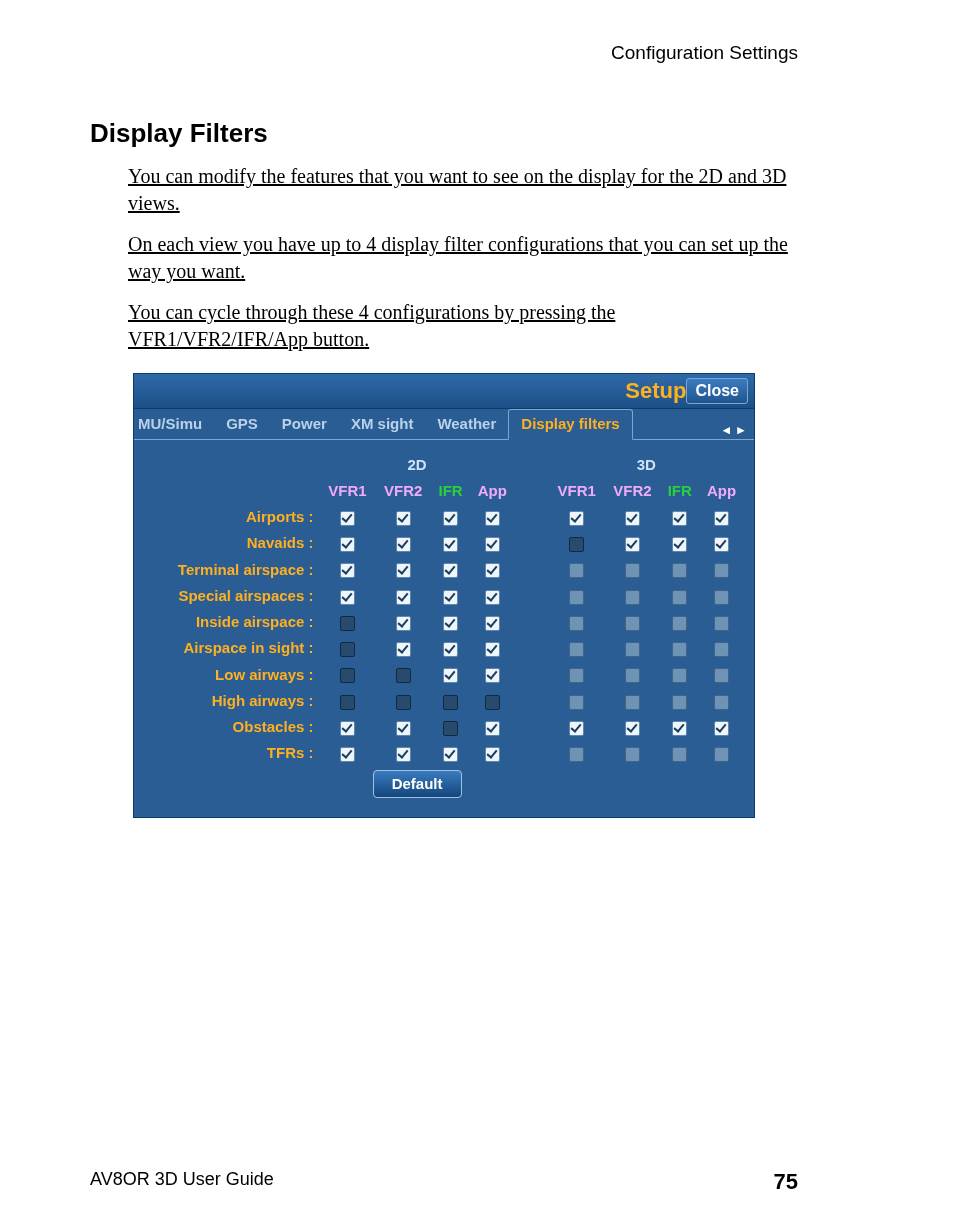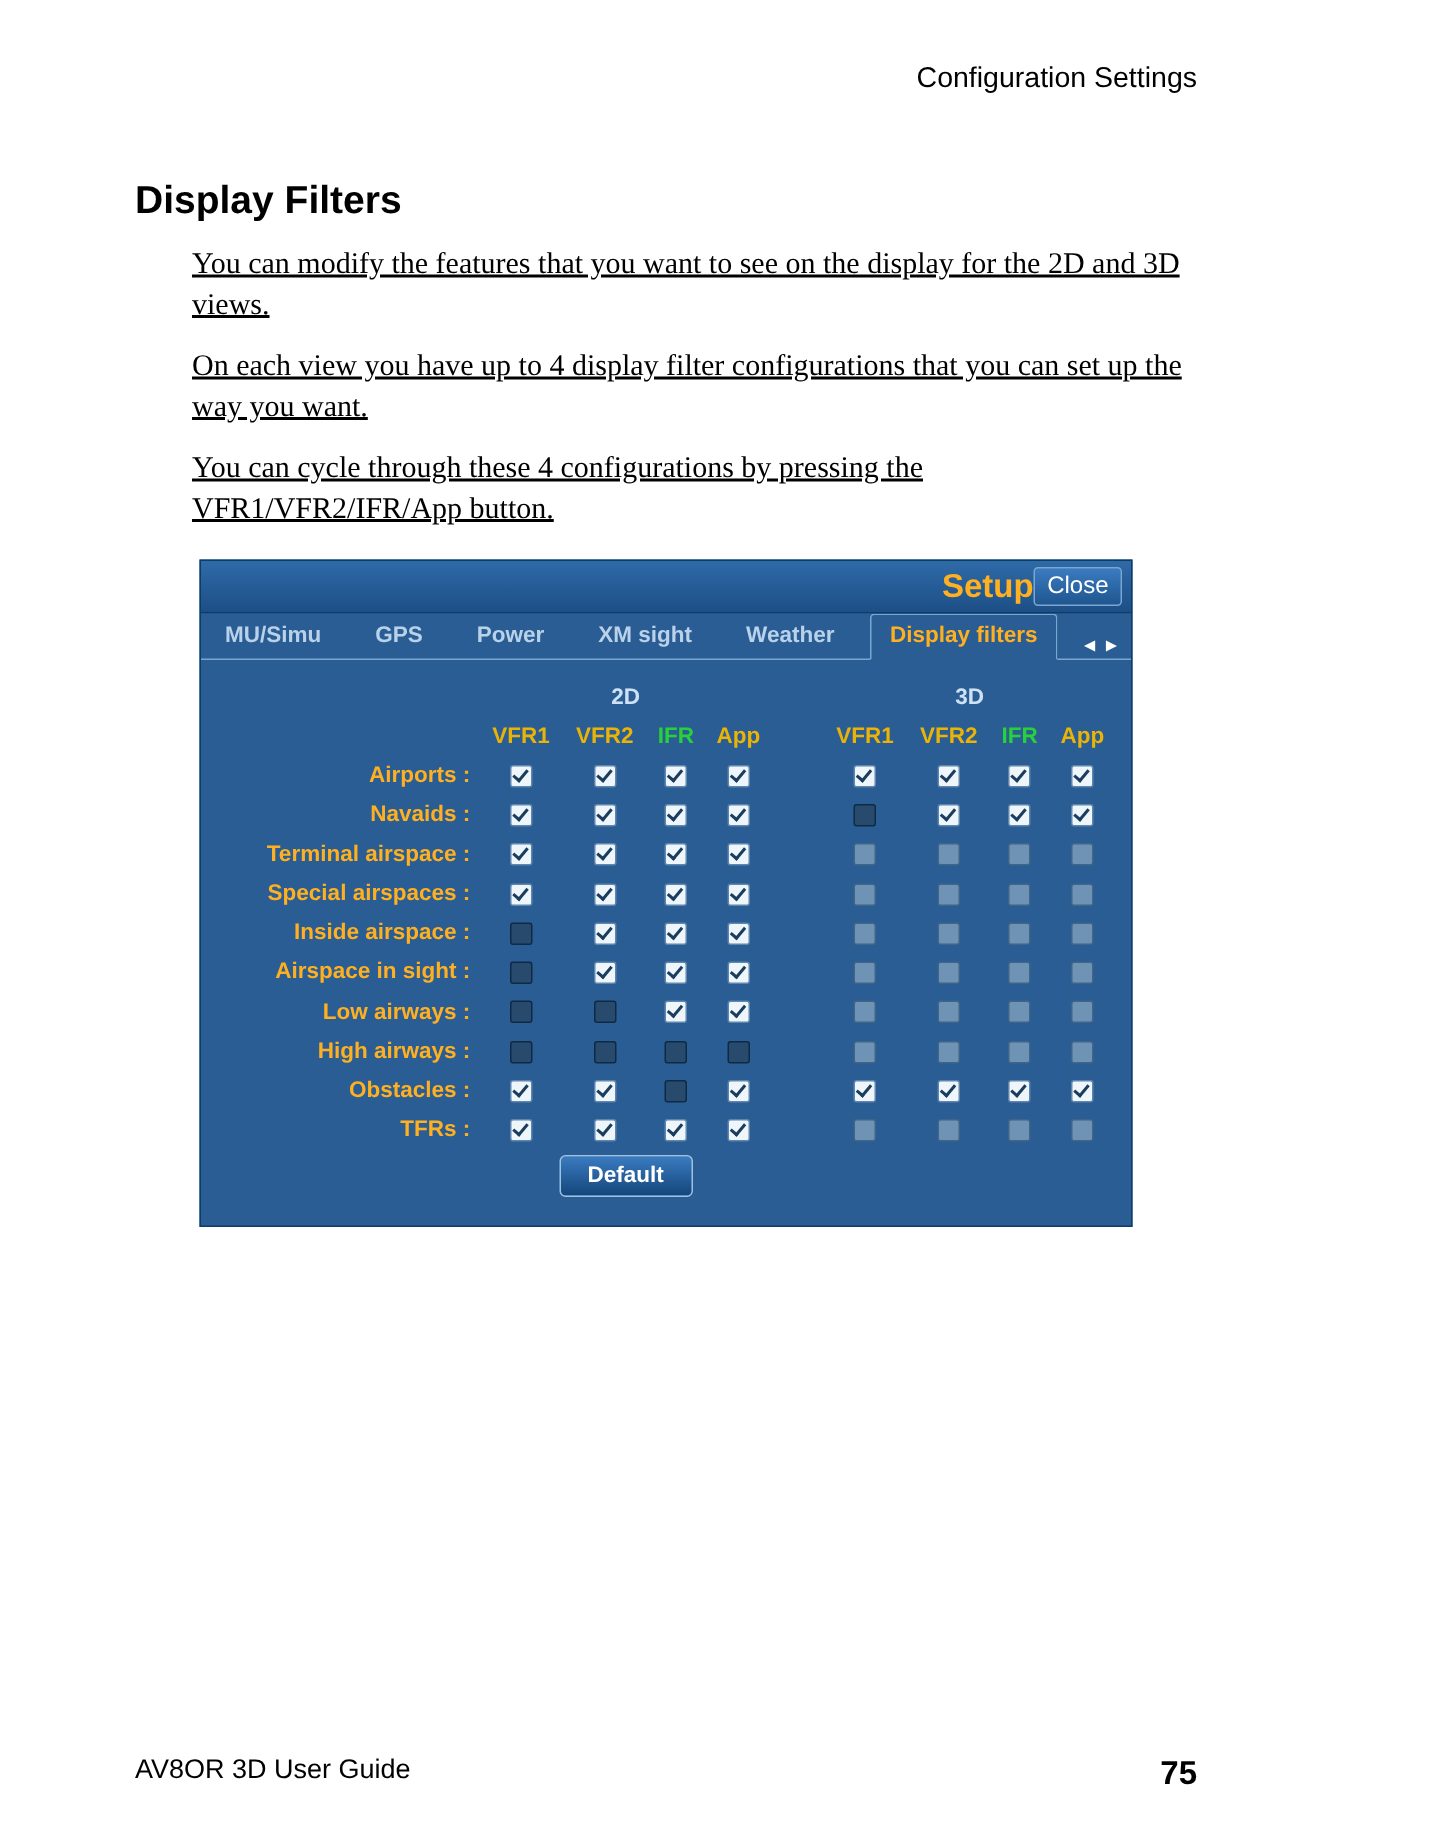--- a/index.html
+++ b/index.html
@@ -58,40 +58,39 @@
     font-weight: bold;
     font-size: 22px;
     padding-left: 16px;
     text-align: right;
   }
   .btn-close {
     background: linear-gradient(#3a7bc0, #1f568f);
     border: 1px solid #7aa7d2;
     border-radius: 3px;
     color: #fff;
-    font-weight: normal;
+    font-weight: bold;
     font-size: 16px;
     padding: 1px 8px;
     margin-right: 6px;
   }
   .tabbar {
     display: flex;
     align-items: flex-end;
     height: 30px;
     background: #2a5d94;
     border-bottom: 1px solid #7aa7d2;
     padding-left: 4px;
   }
   .tab {
     color: #b9d2ea;
     font-weight: bold;
     font-size: 15px;
     padding: 4px 12px 4px 12px;
     white-space: nowrap;
-    margin-left: 12px;
   }
   .tab.partial { padding-left: 0; }
   .tab.active {
     color: #ffb020;
     border: 1px solid #7aa7d2;
     border-bottom: 1px solid #2a5d94;
     border-radius: 3px 3px 0 0;
     background: #2a5d94;
     position: relative;
     top: 1px;
@@ -122,21 +121,21 @@
   table.filters th { font-weight: bold; }
   table.filters td.row-label {
     text-align: right;
     color: #ffb020;
     font-weight: bold;
     white-space: nowrap;
     padding-right: 6px;
   }
   .col-gap { width: 26px; }
   .hdr2d3d { color: #cfe2f5; font-weight: bold; font-size: 17px; }
-  .hdr-col { color: #eab308; font-weight: bold; }
+  .hdr-col { color: #f0abfc; font-weight: bold; }
   .hdr-col.ifr { color: #29d03a; }
 
   .cb {
     display: inline-block;
     width: 15px; height: 15px;
     border-radius: 2px;
     vertical-align: middle;
     box-sizing: border-box;
     position: relative;
   }

